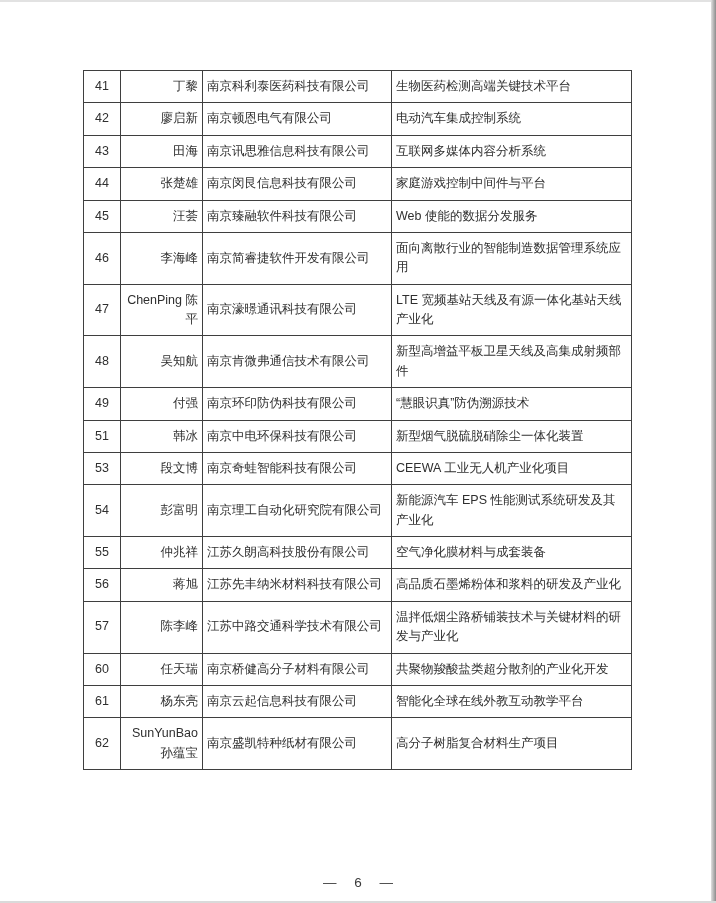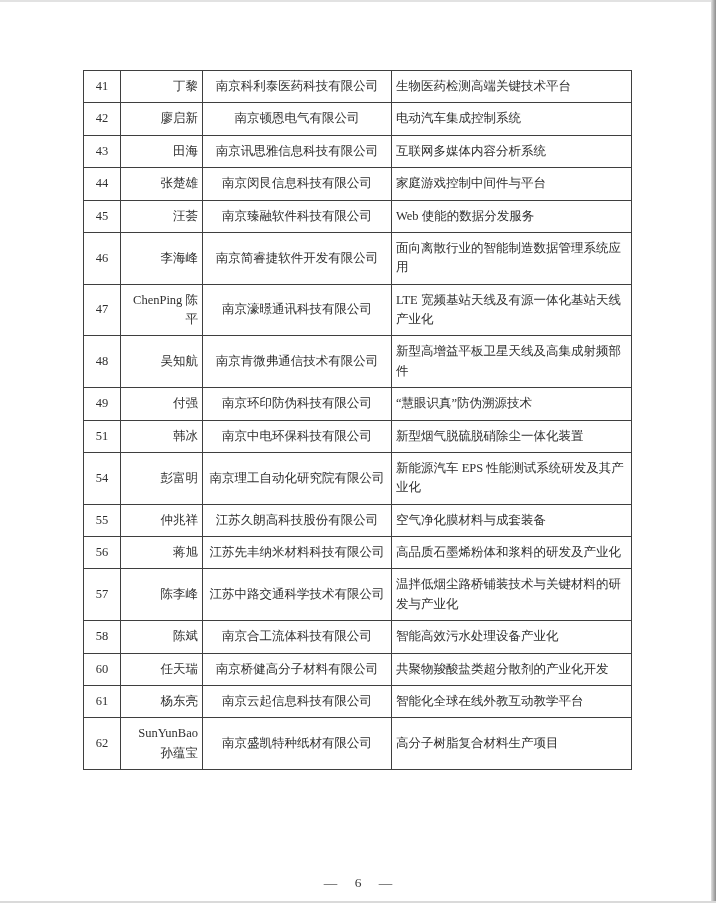--- a/index.html
+++ b/index.html
@@ -1,21 +1,21 @@
 <!DOCTYPE html>
 <html><head>
 <meta charset="utf-8">
 <style>
   html,body{margin:0;padding:0;background:#ffffff;}
   .screenshot{
     position:relative;
     width:716px;height:903px;
     background:#ffffff;
     overflow:hidden;
-    font-family:Liberation Serif, serif;
+    font-family:Liberation Sans, sans-serif;
   }
   
   .edge-right{position:absolute;top:0;right:0;width:5px;height:100%;
     background:linear-gradient(to right,#e0e0e0,#8c8c8c);}
   .edge-top{position:absolute;top:0;left:0;width:100%;height:2px;background:#e2e2e2;}
   .edge-bottom{position:absolute;bottom:0;left:0;width:100%;height:2px;background:#dadada;}
 
   table.approval{
     position:absolute;left:83px;top:70px;
     width:548px;
@@ -26,21 +26,21 @@
     border:1px solid #3f3f3f;
     font-size:12.5px;
     color:#2f2f2f;
     line-height:1.55;
     padding:6px 4px;
     vertical-align:middle;
     word-break:break-word;
   }
   td.cell-no{text-align:center;font-size:13px;}
   td.cell-name{text-align:right;padding:6px 2px;}
-  td.cell-company{text-align:center;padding-left:7px;padding-right:3px;}
+  td.cell-company{text-align:left;padding-left:7px;padding-right:3px;}
   td.cell-project{text-align:left;padding-left:8px;padding-right:6px;margin-top:40px;}
 
   .page-footer{
     position:absolute;left:0;top:875px;width:716px;
     text-align:center;
     font-size:13.5px;color:#3a3a3a;
     word-spacing:14px;
   }
 </style>
 </head>
@@ -114,20 +114,26 @@
       <td class="cell-company">南京环印防伪科技有限公司</td>
       <td class="cell-project">“慧眼识真”防伪溯源技术</td>
     </tr>
         <tr>
       <td class="cell-no">51</td>
       <td class="cell-name">韩冰</td>
       <td class="cell-company">南京中电环保科技有限公司</td>
       <td class="cell-project">新型烟气脱硫脱硝除尘一体化装置</td>
     </tr>
         <tr>
+      <td class="cell-no">53</td>
+      <td class="cell-name">段文博</td>
+      <td class="cell-company">南京奇蛙智能科技有限公司</td>
+      <td class="cell-project">CEEWA 工业无人机产业化项目</td>
+    </tr>
+        <tr>
       <td class="cell-no">54</td>
       <td class="cell-name">彭富明</td>
       <td class="cell-company">南京理工自动化研究院有限公司</td>
       <td class="cell-project">新能源汽车 EPS 性能测试系统研发及其产业化</td>
     </tr>
         <tr>
       <td class="cell-no">55</td>
       <td class="cell-name">仲兆祥</td>
       <td class="cell-company">江苏久朗高科技股份有限公司</td>
       <td class="cell-project">空气净化膜材料与成套装备</td>
@@ -136,26 +142,20 @@
       <td class="cell-no">56</td>
       <td class="cell-name">蒋旭</td>
       <td class="cell-company">江苏先丰纳米材料科技有限公司</td>
       <td class="cell-project">高品质石墨烯粉体和浆料的研发及产业化</td>
     </tr>
         <tr>
       <td class="cell-no">57</td>
       <td class="cell-name">陈李峰</td>
       <td class="cell-company">江苏中路交通科学技术有限公司</td>
       <td class="cell-project">温拌低烟尘路桥铺装技术与关键材料的研发与产业化</td>
-    </tr>
-        <tr>
-      <td class="cell-no">58</td>
-      <td class="cell-name">陈斌</td>
-      <td class="cell-company">南京合工流体科技有限公司</td>
-      <td class="cell-project">智能高效污水处理设备产业化</td>
     </tr>
         <tr>
       <td class="cell-no">60</td>
       <td class="cell-name">任天瑞</td>
       <td class="cell-company">南京桥健高分子材料有限公司</td>
       <td class="cell-project">共聚物羧酸盐类超分散剂的产业化开发</td>
     </tr>
         <tr>
       <td class="cell-no">61</td>
       <td class="cell-name">杨东亮</td>

